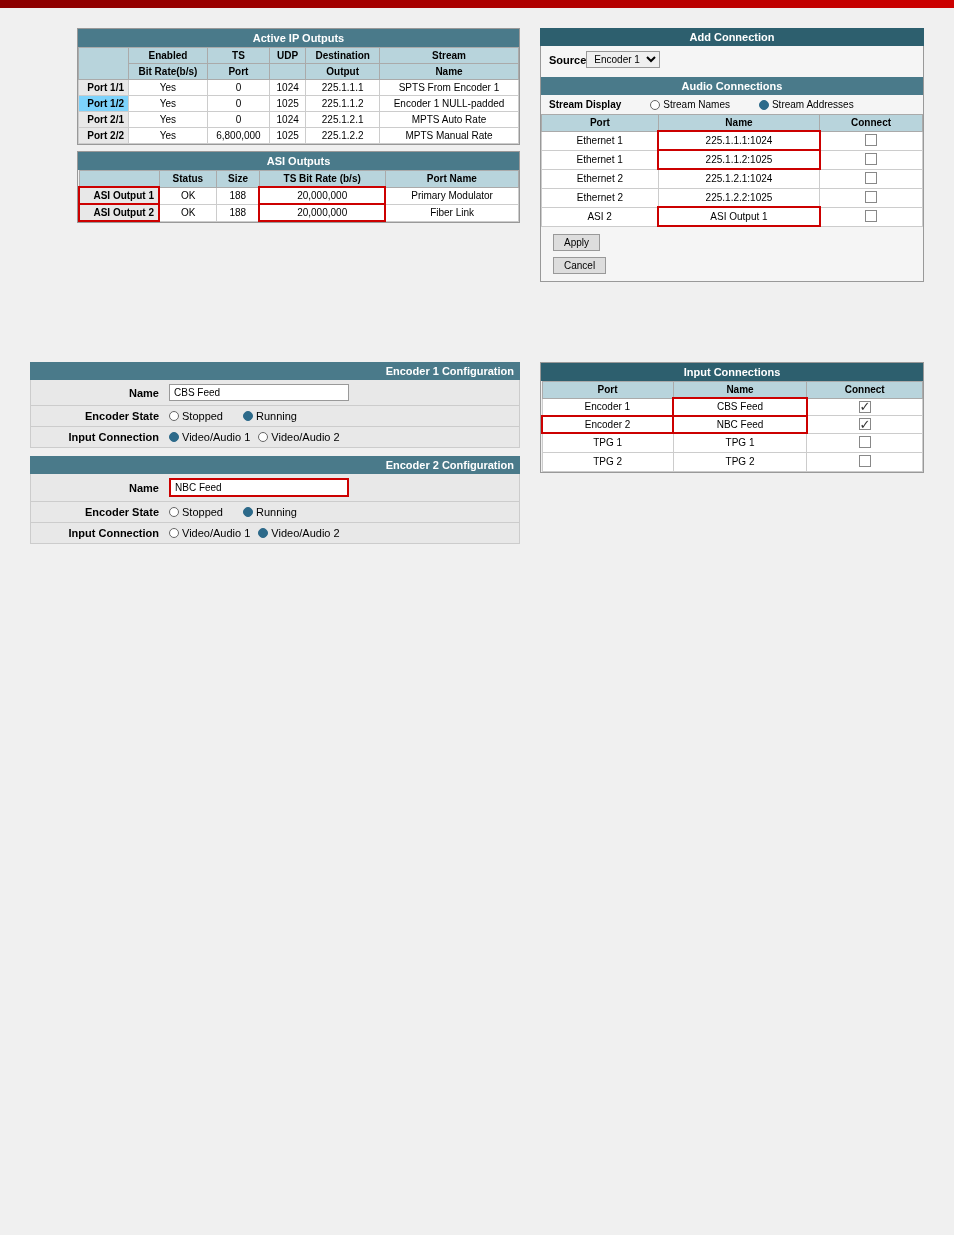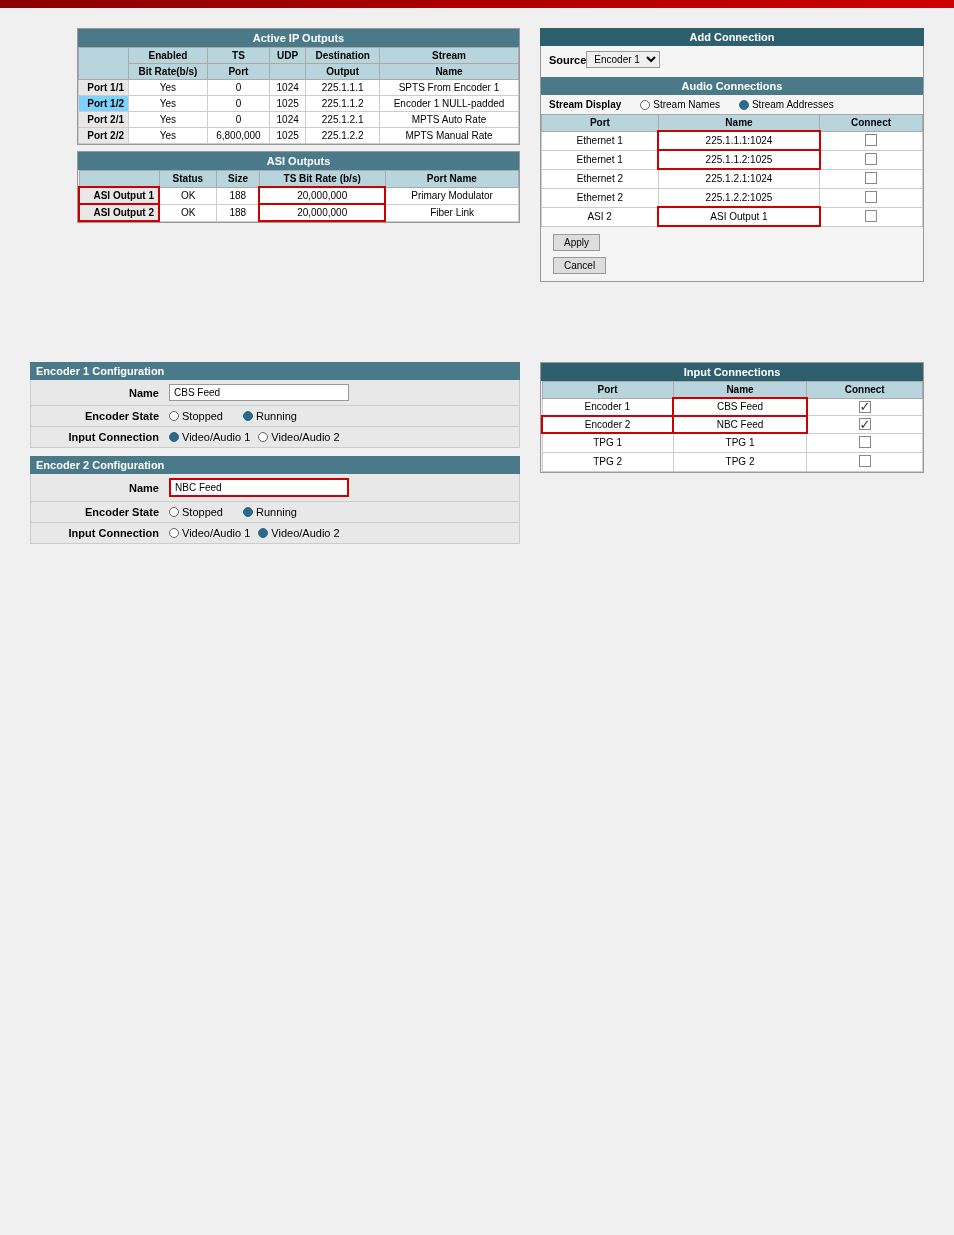--- a/index.html
+++ b/index.html
@@ -117,21 +117,21 @@
       padding: 3px;
       font-weight: bold;
       font-size: 11px;
       margin-top: 4px;
     }
 
     .stream-display-row {
       display: flex;
       align-items: center;
       padding: 4px 8px;
-      gap: 19px;
+      gap: 29px;
       font-size: 10px;
       background: #f5f5f5;
     }
 
     .radio-option {
       display: flex;
       align-items: center;
       gap: 3px;
     }
 
@@ -202,21 +202,21 @@
       flex: 1;
     }
 
     .encoder-config-block {
       margin-bottom: 8px;
     }
 
     .encoder-config-header {
       background: #4a7a8a;
       color: white;
-      text-align: left;
+      text-align: right;
       padding: 3px 6px;
       font-weight: bold;
       font-size: 11px;
     }
 
     .config-row {
       display: flex;
       align-items: center;
       padding: 4px 8px;
       background: #e8e8e8;

